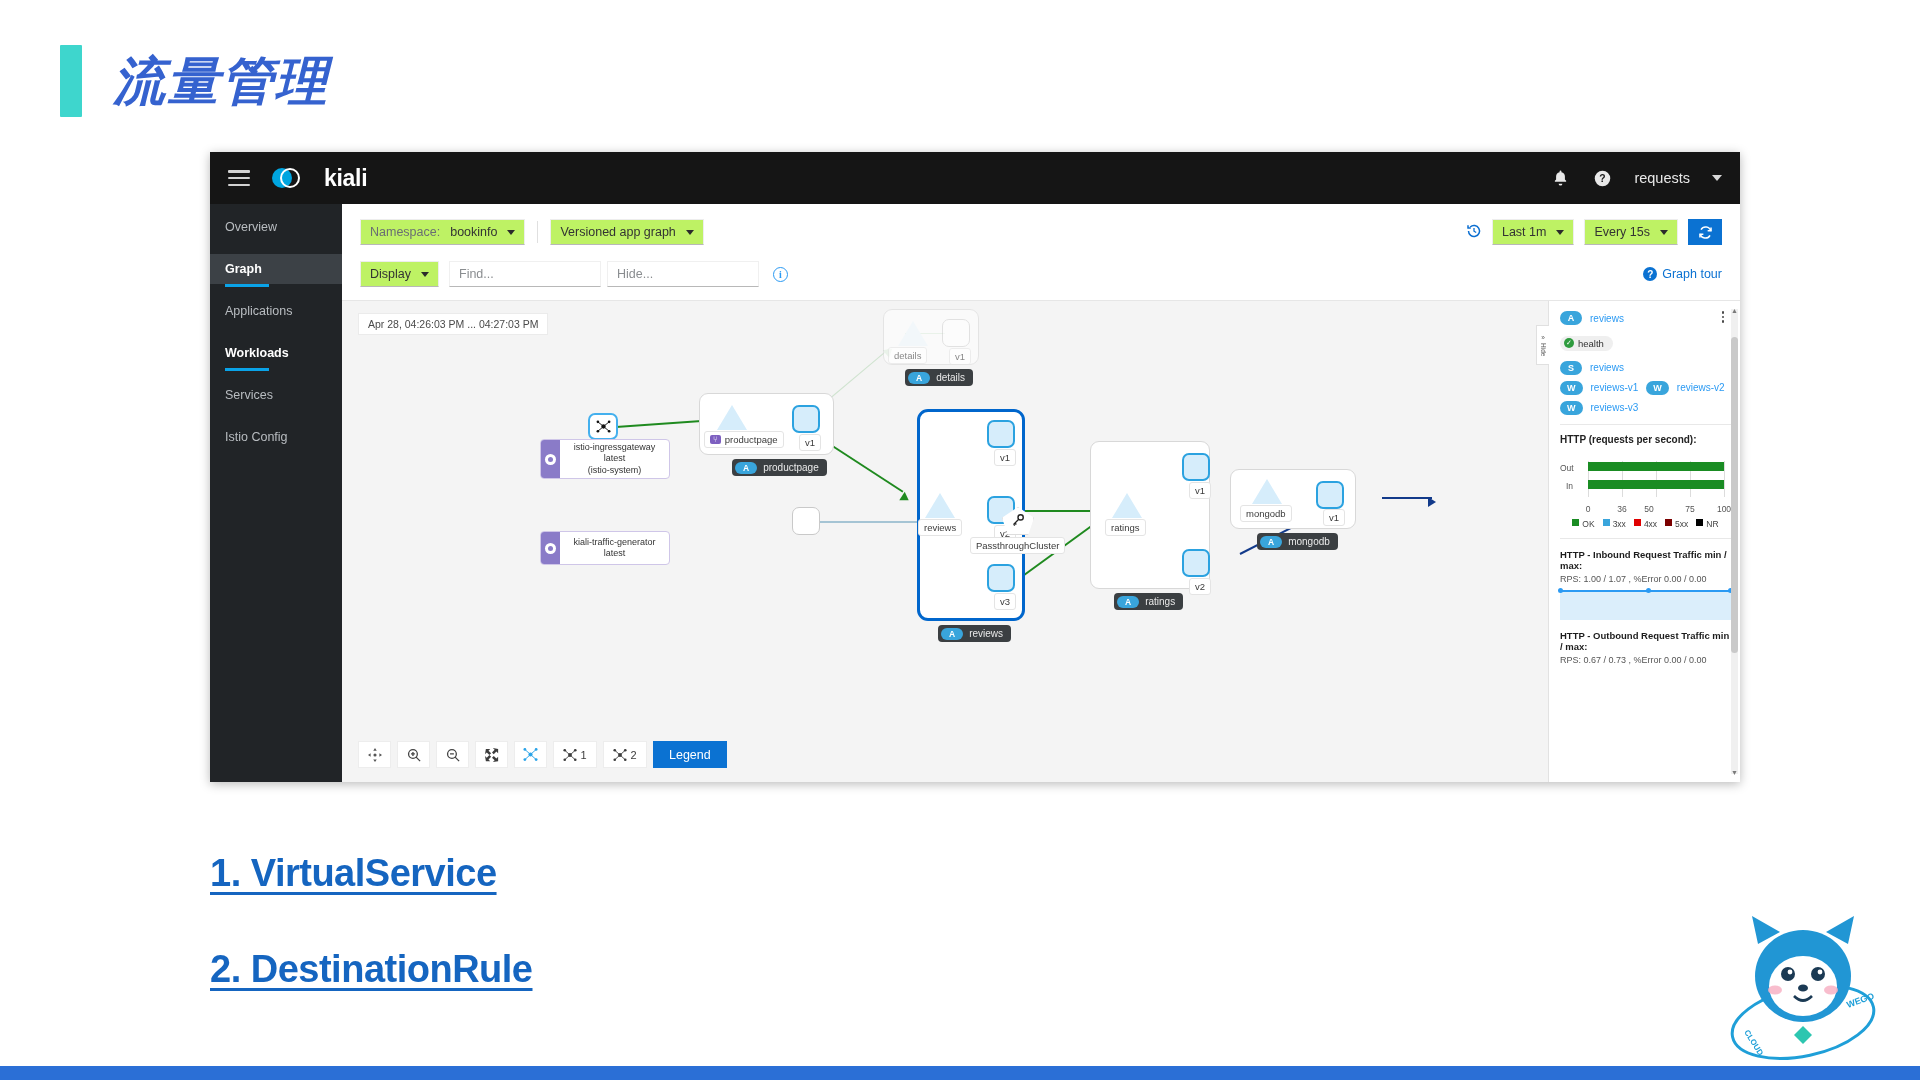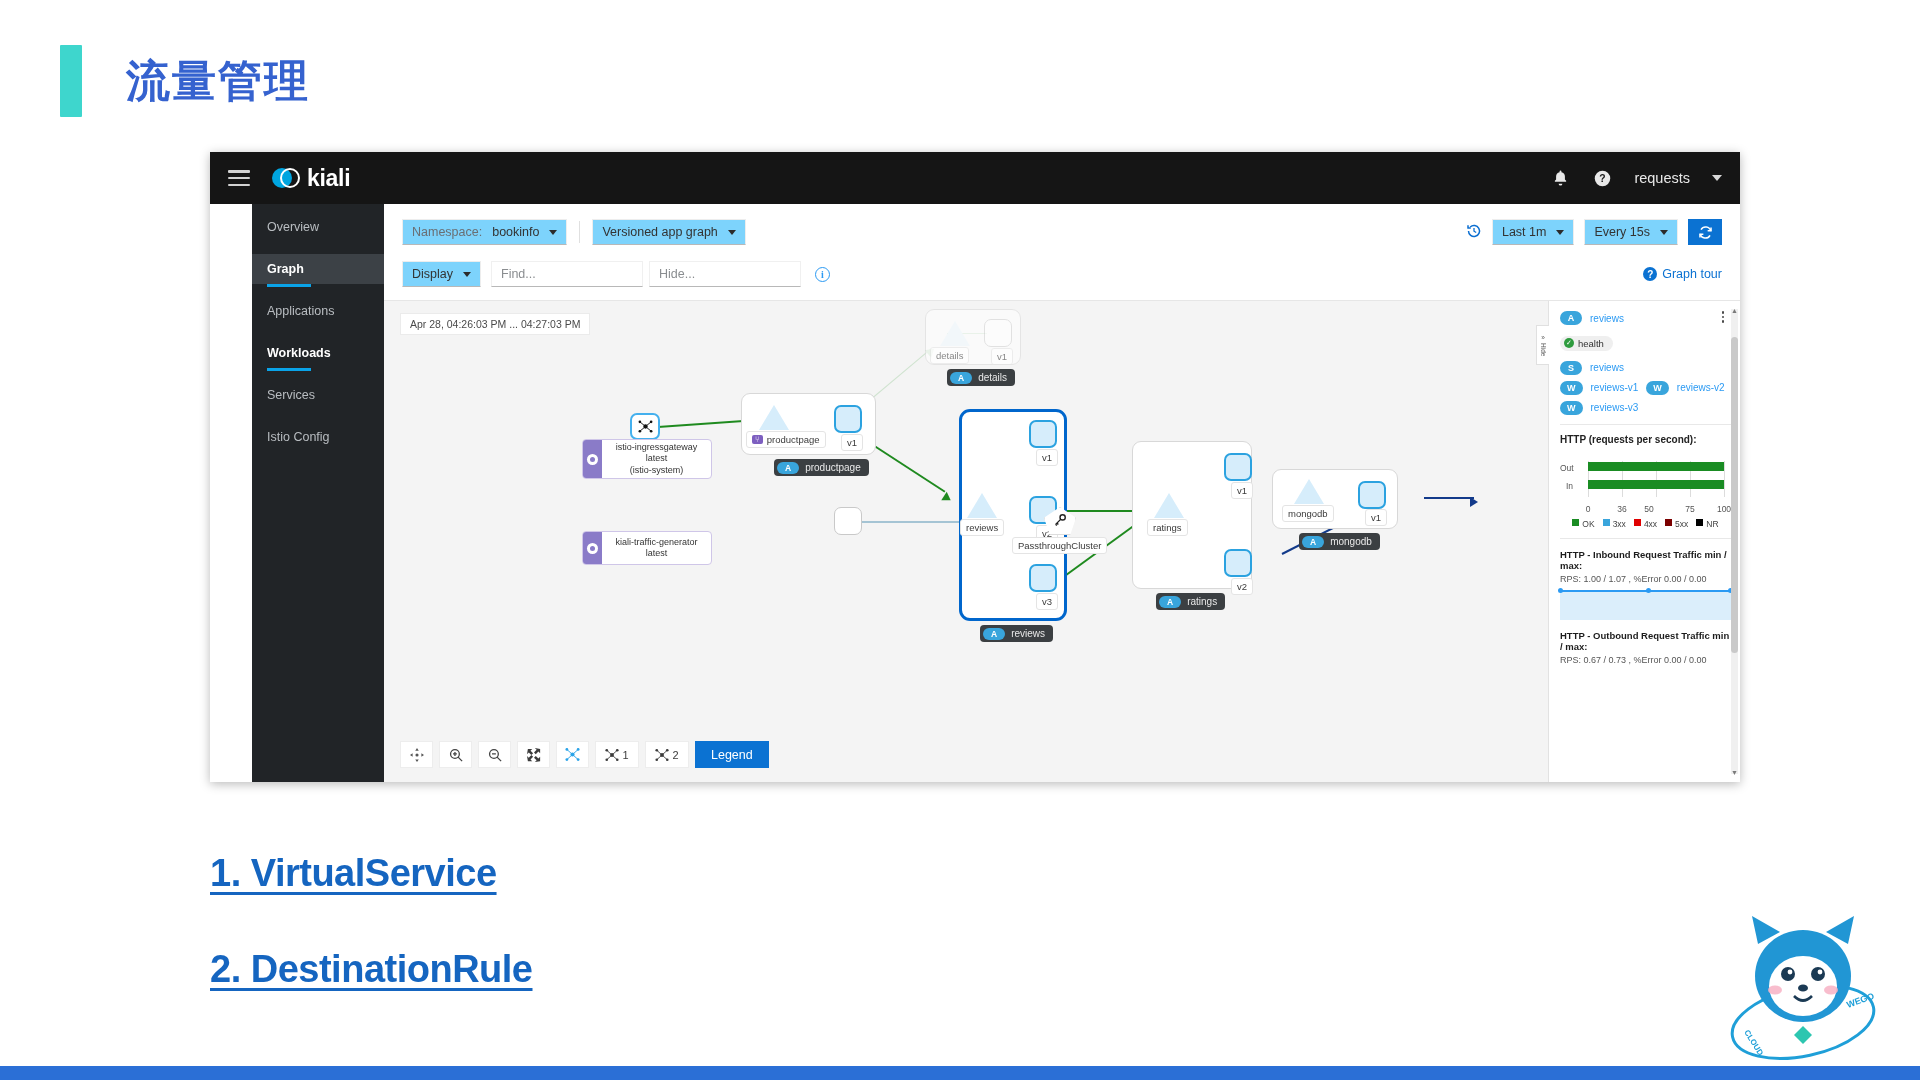--- a/index.html
+++ b/index.html
@@ -9,50 +9,51 @@
     width:1920px; height:1080px; position:relative; overflow:hidden;
     background:#ffffff;
     font-family:"Liberation Sans","DejaVu Sans",sans-serif;
     -webkit-font-smoothing:antialiased;
   }
 
   
   #slide-title-wrap { position:absolute; left:60px; top:45px; display:flex; align-items:stretch; height:72px; }
   #title-bar-accent { width:22px; background:#3ed6cd; border-radius:1px; }
   #slide-title {
-    margin-left:44px; align-self:center;
-    font-size:44px; font-weight:bold; color:#3562cf; letter-spacing:2px;
+    margin-left:31px; align-self:center;
+    font-size:52px; font-weight:bold; color:#3562cf; letter-spacing:2px;
     line-height:1;
+    font-style:italic;
   }
 
   
   #kiali-window {
     position:absolute; left:210px; top:152px; width:1530px; height:630px;
     background:#ffffff; box-shadow:0 2px 10px rgba(0,0,0,0.28);
     overflow:hidden;
   }
 
   
   #masthead {
     height:52px; background:#151515; display:flex; align-items:center;
     padding:0 18px; color:#fff;
   }
   #hamburger-icon { width:22px; height:16px; display:flex; flex-direction:column; justify-content:space-between; cursor:pointer; margin-right:22px; }
   #hamburger-icon i { display:block; height:2.5px; background:#d2d2d2; border-radius:1px; }
   #brand { display:flex; align-items:center; gap:9px; }
   #kiali-logo-icon { position:relative; width:26px; height:26px; }
   #kiali-logo-icon .c1 { position:absolute; left:0; top:3px; width:20px; height:20px; border-radius:50%; background:#00a5e0; }
   #kiali-logo-icon .c2 { position:absolute; left:8px; top:3px; width:20px; height:20px; border-radius:50%; border:2px solid #ffffff; background:transparent; }
-  #brand-name { font-size:23px; font-weight:bold; letter-spacing:-0.3px; }
+  #brand-name { font-size:23px; font-weight:bold; letter-spacing:-0.3px;margin-left:17px; }
   #masthead-right { margin-left:auto; display:flex; align-items:center; gap:22px; font-size:14.5px; color:#e8e8e8; }
   .mh-icon { width:20px; height:20px; display:inline-flex; align-items:center; justify-content:center; cursor:pointer; }
   .mh-caret { width:0;height:0;border-left:5px solid transparent;border-right:5px solid transparent;border-top:6px solid #d8d8d8; }
 
   
-  #kiali-body { display:flex; height:578px;margin-left:42px; }
+  #kiali-body { display:flex; height:578px; }
 
   
   #sidebar { width:132px; background:#212427; flex:none; padding-top:8px; }
   .nav-item {
     position:relative; height:30px; display:flex; align-items:center;
     padding-left:15px; color:#b9bdc1; font-size:12.5px; margin-bottom:12px; cursor:pointer;
   }
   .nav-item.active { background:#3c4146; color:#ffffff; font-weight:bold; }
   .nav-item.underlined::after {
     content:""; position:absolute; left:15px; bottom:-3px; width:44px; height:3px; background:#0aa3e8;
@@ -62,21 +63,21 @@
   
   #main { flex:1; background:#ffffff; display:flex; flex-direction:column; min-width:0; }
 
   .toolbar-row { display:flex; align-items:center; padding:0 18px; height:36px; }
   #toolbar-1 { margin-top:10px; }
   #toolbar-2 { margin-top:6px; }
 
   .ctl {
     height:26px; display:flex; align-items:center; gap:10px;
     padding:0 9px; border:1px solid #ededed; border-bottom:1px solid #b8b8b8;
-    background:#7dd3fc; font-size:12.5px; color:#333; cursor:pointer; white-space:nowrap;
+    background:#bef264; font-size:12.5px; color:#333; cursor:pointer; white-space:nowrap;
   }
   .ctl .lbl-muted { color:#6a6e73; }
   .caret-dn { width:0;height:0;border-left:4.5px solid transparent;border-right:4.5px solid transparent;border-top:5.5px solid #2b2b2b; }
   .vdivider { width:1px; height:22px; background:#e0e0e0; margin:0 12px; }
 
   .txtfield {
     height:26px; width:152px; border:1px solid #f0f0f0; border-bottom:1px solid #b8b8b8;
     background:#fff; font-size:12.5px; color:#8a8d90; display:flex; align-items:center; padding:0 9px;
   }
   .info-circle {

